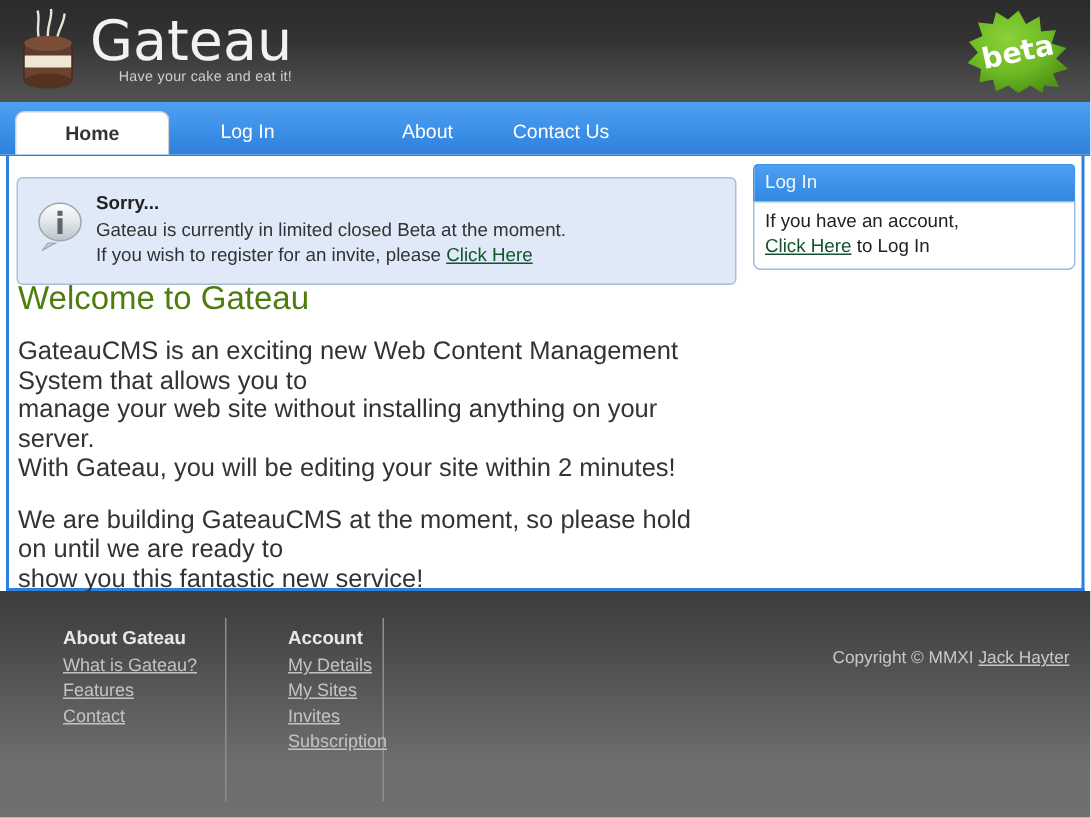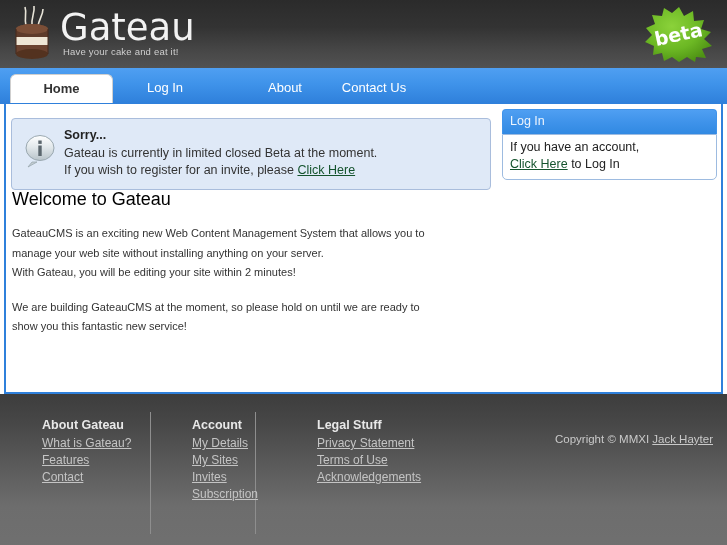--- a/index.html
+++ b/index.html
@@ -38,20 +38,21 @@
     position: relative;
     width: 44px;
     height: 56px;
     flex: none;
   }
   .cake-icon svg { display: block; }
   .brand-text {
     position: relative;
     margin-left: 6px;
     margin-bottom: 2px;
+    text-align: right;
   }
   .brand-name {
     font-family: "DejaVu Sans", sans-serif;
     font-size: 37px;
     line-height: 40px;
     color: #f2f2f2;
     letter-spacing: 0px;
     font-weight: 400;
   }
   .brand-tagline {
@@ -151,31 +152,31 @@
   .inline-link {
     color: #14532d;
     text-decoration: underline;
     cursor: pointer;
   }
 
   .welcome-title {
     position: absolute;
     left: 6px;
     top: 84px;
-    font-size: 18px;
-    color: #000000;
+    font-size: 22px;
+    color: #4d7c0f;
     font-weight: 400;
     line-height: 22px;
   }
   .body-copy {
     position: absolute;
     left: 6px;
     top: 120px;
     width: 470px;
-    font-size: 11px;
+    font-size: 17px;
     color: #333333;
     line-height: 19.5px;
   }
   .body-copy p { margin: 0 0 15px 0; }
   .body-copy p:last-child { margin-bottom: 0; }
 
   
   .login-box {
     position: absolute;
     right: 4px;
@@ -384,24 +385,18 @@
       </div>
 
       <div class="footer-col footer-col-w2" style="padding-left:20px;">
         <div class="footer-head">Account</div>
         <span class="footer-link">My Details</span>
         <span class="footer-link">My Sites</span>
         <span class="footer-link">Invites</span>
         <span class="footer-link">Subscription</span>
       </div>
 
-      <div class="footer-col footer-col-w3" style="padding-left:20px;">
-        <div class="footer-head">Legal Stuff</div>
-        <span class="footer-link">Privacy Statement</span>
-        <span class="footer-link">Terms of Use</span>
-        <span class="footer-link">Acknowledgements</span>
-      </div>
     </div>
 
     <div class="copyright"><span>Copyright © MMXI </span><a>Jack Hayter</a></div>
   </div>
 
 </div>
 
 </body></html>

